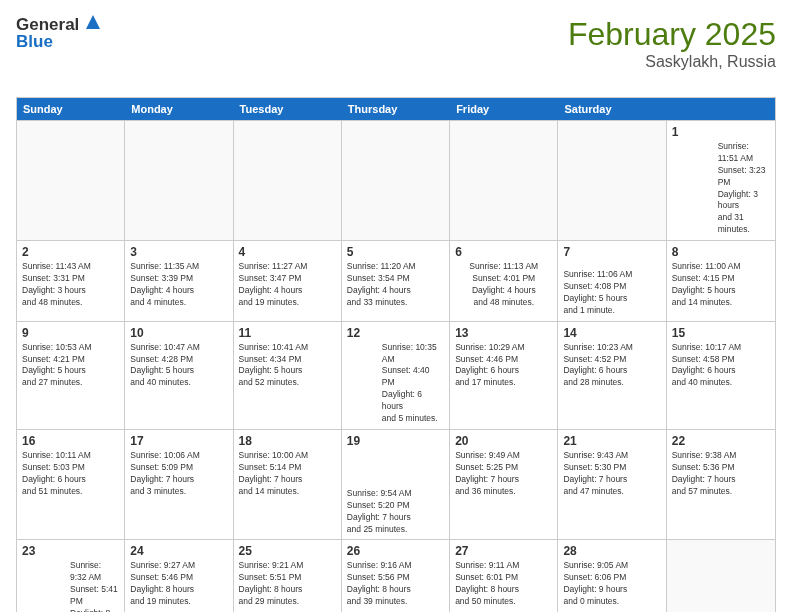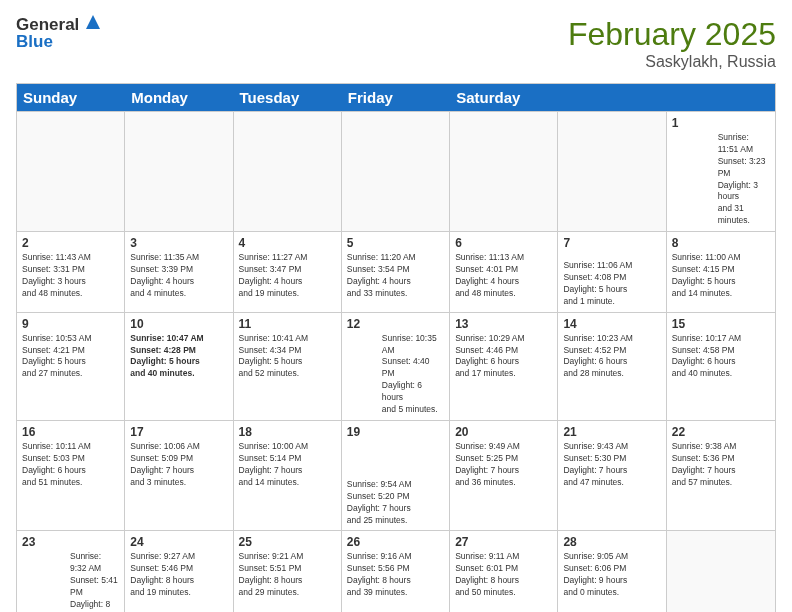--- a/index.html
+++ b/index.html
@@ -14,21 +14,21 @@
       width: 792px;
       height: 612px;
       padding: 16px;
       display: flex;
       flex-direction: column;
     }
     .header {
       display: flex;
       justify-content: space-between;
       align-items: flex-start;
-      margin-bottom: 12px;
+      margin-bottom: 26px;
     }
     .logo {
       display: flex;
       align-items: center;
     }
     .logo-text {
       font-size: 18px;
       font-weight: bold;
       color: #333;
       line-height: 1.1;
@@ -51,21 +51,21 @@
       flex-direction: column;
       border: 1px solid #ccc;
     }
     .cal-header {
       display: grid;
       grid-template-columns: repeat(7, 1fr);
       background: #1a6fc4;
     }
     .cal-header-cell {
       color: #fff;
-      font-size: 15px;
+      font-size: 11px;
       font-weight: bold;
       padding: 5px 6px;
       text-align: left;
     }
     .cal-body {
       flex: 1;
       display: flex;
       flex-direction: column;
     }
     .cal-row {
@@ -120,20 +120,21 @@
       <div class="month-title">February 2025</div>
       <div class="subtitle">Saskylakh, Russia</div>
     </div>
   </div>
 
   <div class="calendar">
     <div class="cal-header">
     <div class="cal-header-cell">Sunday</div>
         <div class="cal-header-cell">Monday</div>
         <div class="cal-header-cell">Tuesday</div>
+        <div class="cal-header-cell">Thursday</div>
         <div class="cal-header-cell">Friday</div>
         <div class="cal-header-cell">Saturday</div>
       </div>
     <div class="cal-body">
     <div class="cal-row">
           <div class="cal-cell empty"></div>
           <div class="cal-cell empty"></div>
           <div class="cal-cell empty"></div>
           <div class="cal-cell empty"></div>
           <div class="cal-cell empty"></div>
@@ -170,21 +171,21 @@
           </div>
           <div class="cal-cell">
             <span class="day-num">5</span>
             <div class="day-info" style="white-space: pre-line;">Sunrise: 11:20 AM
 Sunset: 3:54 PM
 Daylight: 4 hours
 and 33 minutes.</div>
           </div>
           <div class="cal-cell">
             <span class="day-num">6</span>
-            <div class="day-info" style="white-space: pre-line;">Sunrise: 11:13 AM
+            <div class="day-info" style="white-space: pre-line; text-align: center;">Sunrise: 11:13 AM
 Sunset: 4:01 PM
 Daylight: 4 hours
 and 48 minutes.</div>
           </div>
           <div class="cal-cell">
             <span class="day-num">7</span>
             <div class="day-info" style="white-space: pre-line; margin-top: 10px;">Sunrise: 11:06 AM
 Sunset: 4:08 PM
 Daylight: 5 hours
 and 1 minute.</div>
@@ -200,21 +201,21 @@
         <div class="cal-row">
           <div class="cal-cell">
             <span class="day-num">9</span>
             <div class="day-info" style="white-space: pre-line;">Sunrise: 10:53 AM
 Sunset: 4:21 PM
 Daylight: 5 hours
 and 27 minutes.</div>
           </div>
           <div class="cal-cell">
             <span class="day-num">10</span>
-            <div class="day-info" style="white-space: pre-line; font-weight: bold;">Sunrise: 10:47 AM
+            <div class="day-info" style="white-space: pre-line;">Sunrise: 10:47 AM
 Sunset: 4:28 PM
 Daylight: 5 hours
 and 40 minutes.</div>
           </div>
           <div class="cal-cell">
             <span class="day-num">11</span>
             <div class="day-info" style="white-space: pre-line;">Sunrise: 10:41 AM
 Sunset: 4:34 PM
 Daylight: 5 hours
 and 52 minutes.</div>

